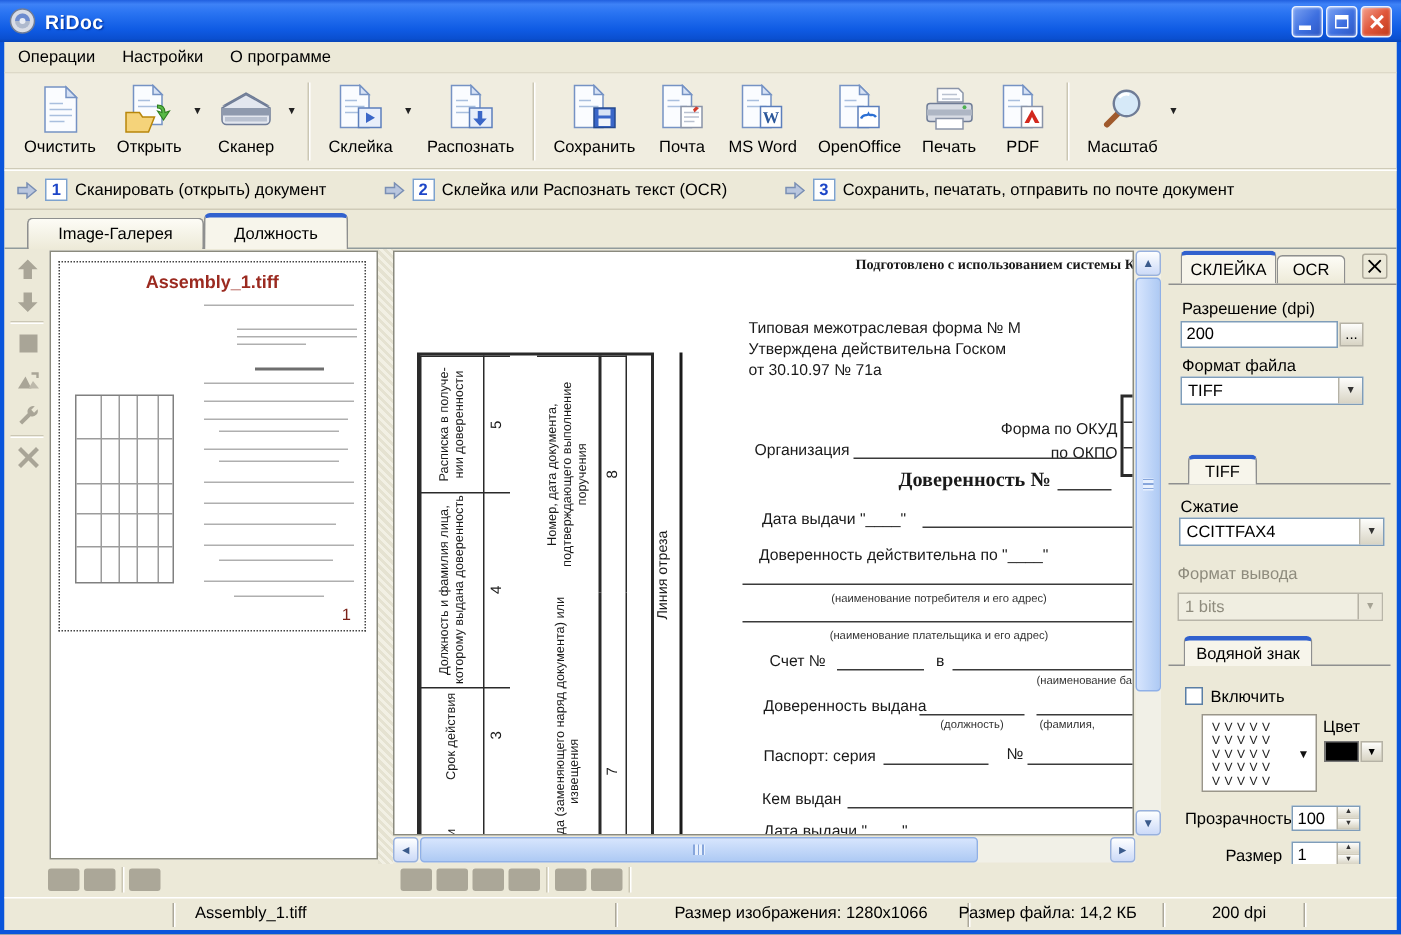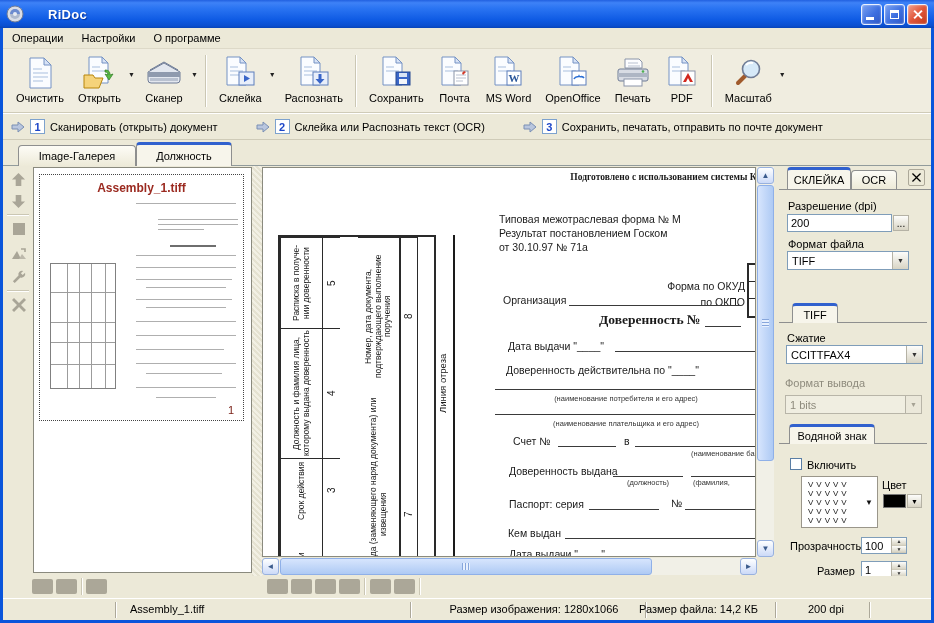--- a/index.html
+++ b/index.html
@@ -5,21 +5,21 @@
   * { margin:0; padding:0; box-sizing:border-box; }
   body { background:#555; font-family:"Liberation Sans", sans-serif; }
   .window { position:relative; width:934px; height:623px; background:#ECE9D8; overflow:hidden;
             font-family:"Liberation Sans", sans-serif; font-size:11px; color:#000; }
   .abs { position:absolute; }
 
   
   .titlebar { left:0; top:0; width:934px; height:28px;
     background:linear-gradient(180deg,#2160E0 0%,#3E82F7 10%,#2A74F2 30%,#0F5BE4 70%,#0A4FD0 92%,#0845B8 100%);
     display:flex; align-items:center; padding:0 6px; }
-  .title-text { color:#fff; font-weight:bold; font-size:13px; margin-left:24px;
+  .title-text { color:#fff; font-weight:bold; font-size:13px; margin-left:6px;
     text-shadow:1px 1px 1px #06359E; letter-spacing:.3px; }
   .winbtns { margin-left:auto; display:flex; gap:2px; }
   .winbtn { width:21px; height:21px; border-radius:3px; border:1px solid #EAF1FF;
     background:linear-gradient(135deg,#7BA2F2 0%,#3D6FE0 55%,#2E57C4 100%);
     position:relative; box-shadow:inset 0 0 2px rgba(255,255,255,.7); cursor:default; }
   .winbtn.close { background:linear-gradient(135deg,#F3A18F 0%,#E0563A 50%,#C03A1B 100%); }
   .glyph-min { position:absolute; left:4px; bottom:4px; width:8px; height:3px; background:#fff; }
   .glyph-max { position:absolute; left:5px; top:5px; width:9px; height:9px; border:1px solid #fff; border-top:3px solid #fff; }
   .glyph-x { position:absolute; left:3px; top:3px; width:13px; height:13px; }
   .glyph-x::before, .glyph-x::after { content:""; position:absolute; left:6px; top:1px; width:2px; height:11px; background:#fff; }
@@ -516,21 +516,21 @@
     </div>
   </div>
 
   <div class="abs splitter1"></div>
 
   <div class="abs docview">
     <div class="abs doc-serif" style="right:-6px;top:4px;font-size:9.5px;font-weight:bold;white-space:nowrap;">Подготовлено с использованием системы Ко</div>
 
     <div class="abs doc-sans" style="left:236px;top:44px;width:258px;font-size:10.5px;line-height:14px;overflow:hidden;white-space:nowrap;">
       <div>Типовая межотраслевая форма № М</div>
-      <div>Результат постановлением Госком</div>
+      <div>Утверждена действительна Госком</div>
       <div>от 30.10.97 № 71а</div>
     </div>
 
     <div class="abs" style="left:484px;top:95px;width:14px;height:55px;border:2px solid #2A2A2A;">
       <div style="position:absolute;left:0;top:16px;width:100%;height:1px;background:#2A2A2A;"></div>
       <div style="position:absolute;left:0;top:33px;width:100%;height:1px;background:#2A2A2A;"></div>
     </div>
 
     <div class="abs doc-sans" style="left:330px;top:112px;width:152px;text-align:right;font-size:10.5px;">Форма по ОКУД</div>
     <div class="abs doc-sans" style="left:330px;top:128px;width:152px;text-align:right;font-size:10.5px;">по ОКПО</div>

